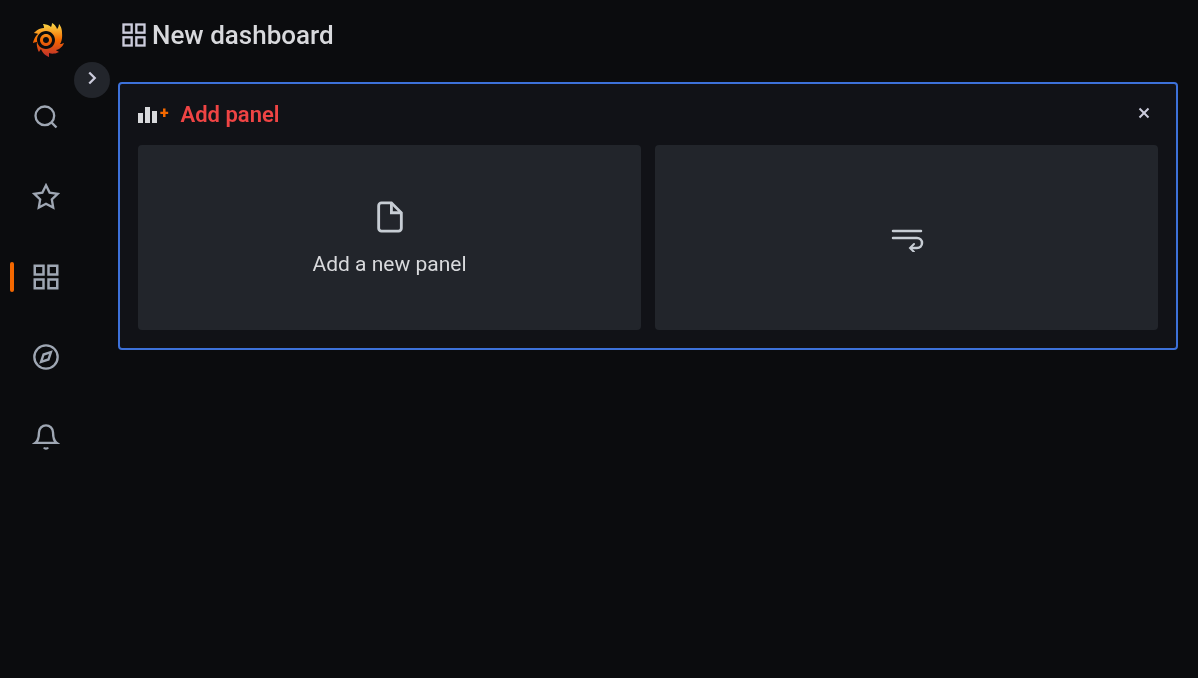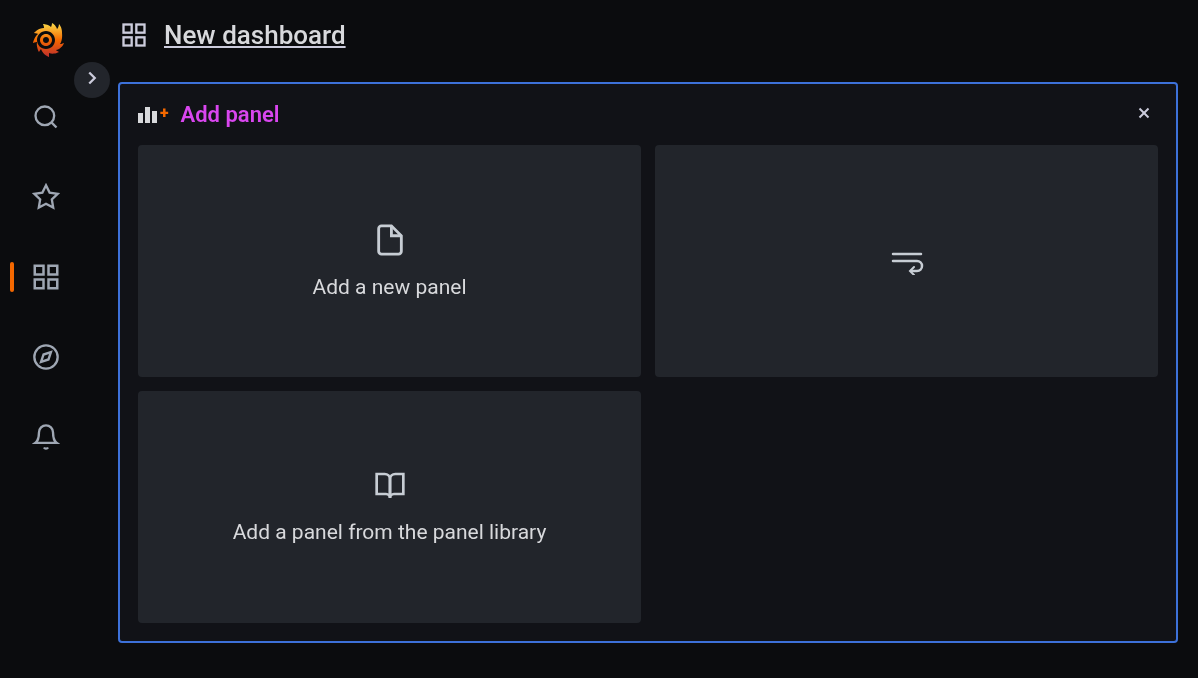--- a/index.html
+++ b/index.html
@@ -79,22 +79,21 @@
       flex: 1;
       display: flex;
       flex-direction: column;
       height: 100%;
     }
     .header {
       height: 70px;
       display: flex;
       align-items: center;
       padding-left: 28px;
-      gap: 16px;
-      text-decoration: underline;
+      gap: 4px;
     }
     .header-icon {
       color: #ccccdc;
       display: flex;
       align-items: center;
     }
     .header-title {
       font-size: 26px;
       font-weight: 500;
       color: #d8d9dc;
@@ -116,21 +115,21 @@
       padding: 18px 20px 18px 18px;
     }
     .panel-header-left {
       display: flex;
       align-items: center;
       gap: 12px;
     }
     .panel-title {
       font-size: 22px;
       font-weight: 600;
-      color: #d946ef;
+      color: #ef4444;
     }
     .close-btn {
       color: #ccccdc;
       cursor: pointer;
       font-size: 22px;
       line-height: 1;
       display: flex;
       align-items: center;
       justify-content: center;
       width: 24px;
@@ -138,21 +137,21 @@
     }
     .cards-grid {
       display: grid;
       grid-template-columns: 1fr 1fr;
       gap: 14px;
       padding: 0 18px;
     }
     .card {
       background: #22252b;
       border-radius: 4px;
-      height: 232px;
+      height: 185px;
       display: flex;
       flex-direction: column;
       align-items: center;
       justify-content: center;
       gap: 18px;
       cursor: pointer;
     }
     .card-icon {
       color: #c7cdd4;
       display: flex;
@@ -306,25 +305,16 @@
         <div class="card">
           <span class="card-icon">
             <svg width="36" height="28" viewBox="0 0 36 24" fill="none" stroke="currentColor" stroke-width="2.5" stroke-linecap="round">
               <line x1="4" y1="5" x2="32" y2="5"></line>
               <path d="M4 12 L28 12 A5 5 0 0 1 28 22 L22 22"></path>
               <polyline points="25 18 21 22 25 26" stroke-width="2"></polyline>
             </svg>
           </span>
         </div>
 
-        <div class="card">
-          <span class="card-icon">
-            <svg width="38" height="32" viewBox="0 0 24 24" fill="none" stroke="currentColor" stroke-width="2">
-              <path d="M2 3h6a4 4 0 0 1 4 4v14a3 3 0 0 0-3-3H2z"></path>
-              <path d="M22 3h-6a4 4 0 0 0-4 4v14a3 3 0 0 1 3-3h7z"></path>
-            </svg>
-          </span>
-          <span class="card-label">Add a panel from the panel library</span>
-        </div>
       </div>
     </div>
   </div>
 </div>
 
 </body></html>

